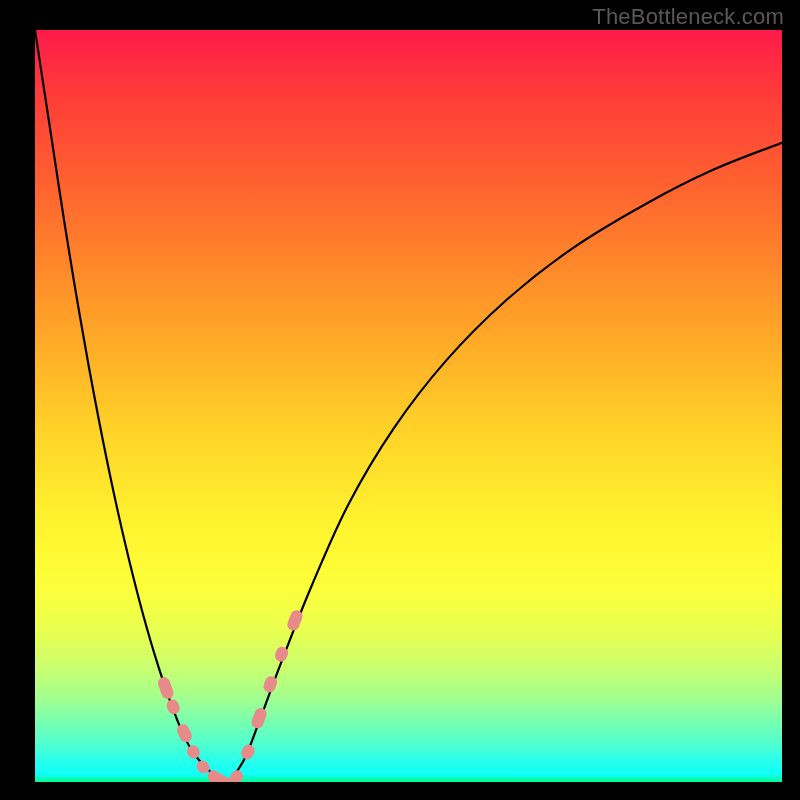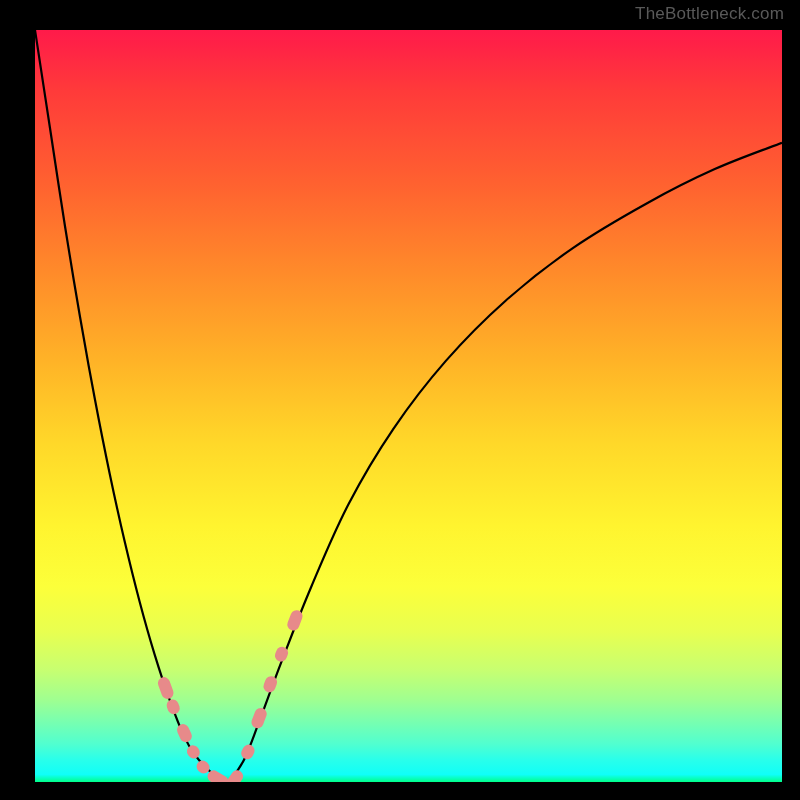--- a/index.html
+++ b/index.html
@@ -40,21 +40,21 @@
     left: 35px;
     top: 30px;
     width: 747px;
     height: 752px;
   }
   .watermark {
     position: absolute;
     top: 4px;
     right: 16px;
     font-family: Arial, Helvetica, sans-serif;
-    font-size: 17px;
+    font-size: 22px;
     color: #595959;
     font-weight: 400;
     letter-spacing: 0.2px;
   }
 </style>
 </head>
 <body>
 
 <div class="frame">
   <div class="plot-area"></div>

